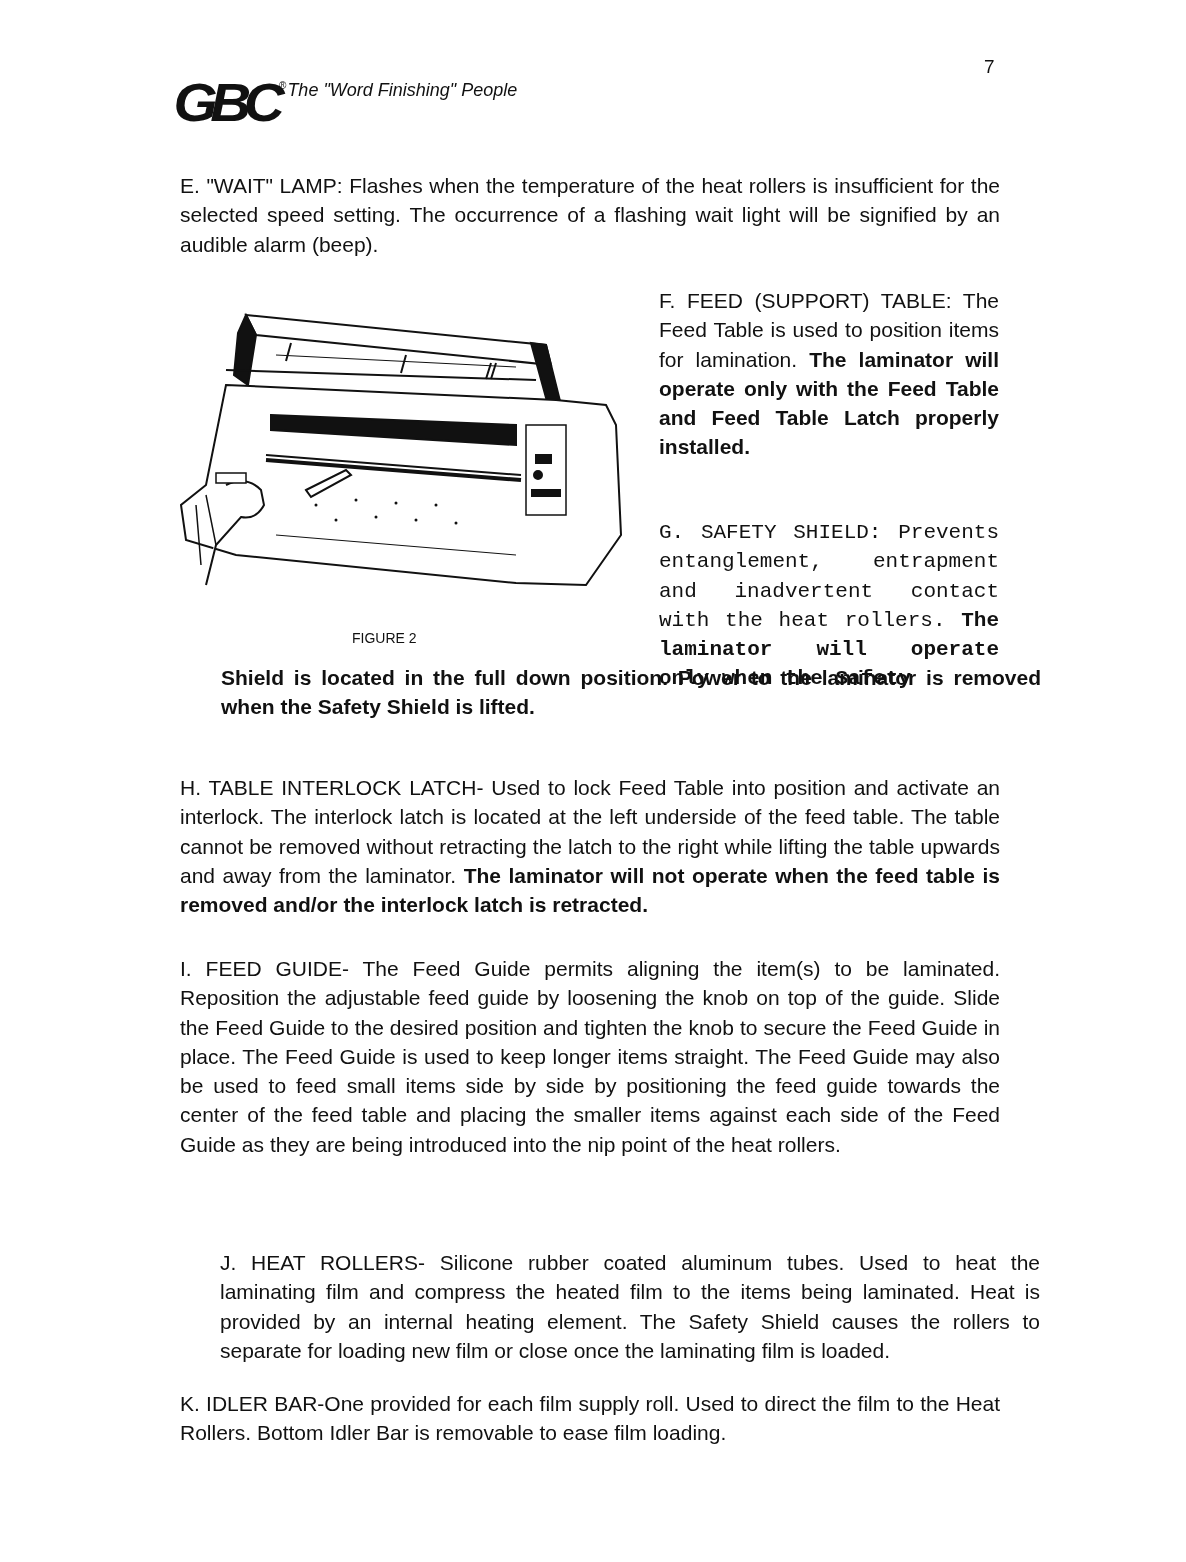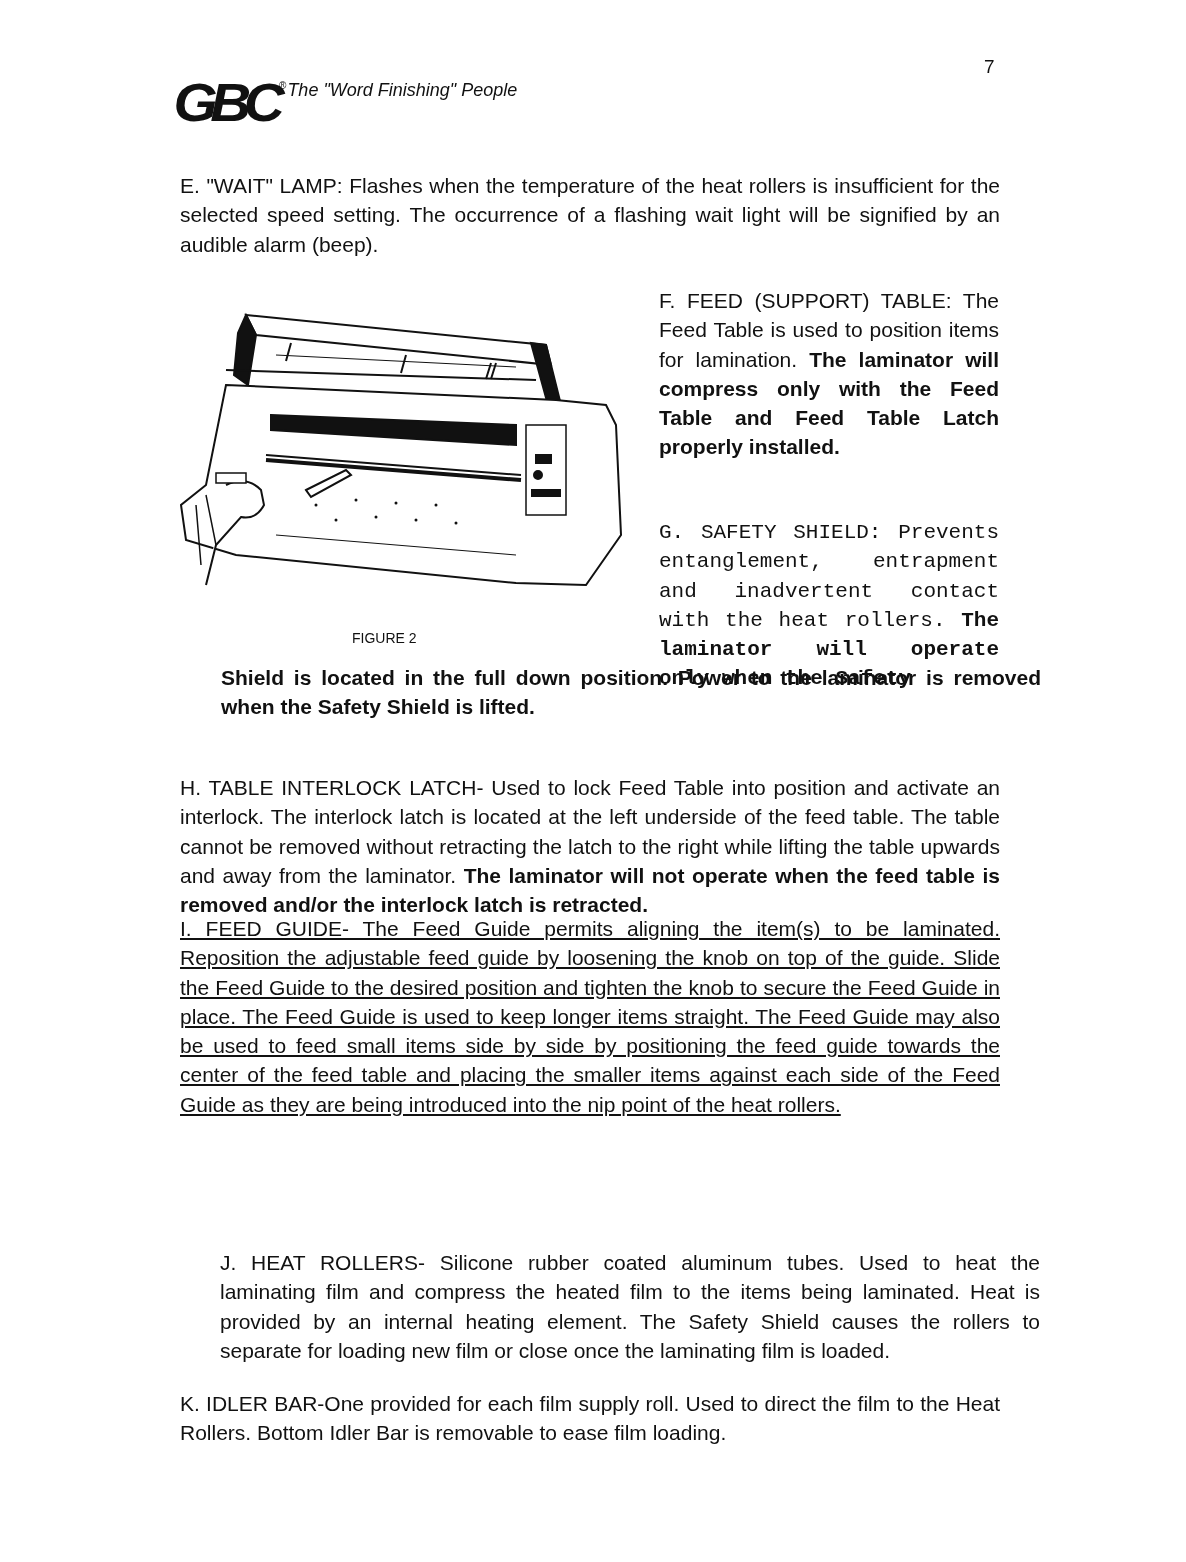--- a/index.html
+++ b/index.html
@@ -16,21 +16,21 @@
   b { font-weight: bold; }
   .blk { position: absolute; left: 180px; width: 820px; }
   .sec-e { top: 171px; }
   .figure { position: absolute; left: 176px; top: 305px; width: 450px; height: 285px; }
   .figure-caption { position: absolute; left: 352px; top: 630px; font-size: 14px; text-align: center; }
   .right-col { position: absolute; left: 659px; width: 340px; }
   .sec-f { top: 286px; }
   .sec-g { top: 518px; font-family: Liberation Mono, monospace; }
   .sec-g-cont { top: 663px; margin-left: 41px; }
   .sec-h { top: 773px; }
-  .sec-i { top: 914px; text-decoration: underline; }
+  .sec-i { top: 954px; }
   .sec-j { top: 1248px; margin-left: 40px; }
   .sec-k { top: 1389px; }
 </style>
 </head>
 <body>
 
 <div class="page-number">7</div>
 
 <div class="logo">
   <span class="logo-mark">GBC</span>
@@ -78,21 +78,21 @@
     <path d="M130 185 L170 165 L175 170 L135 192 Z" fill="#fff"></path>
 
     <path d="M50 180 Q70 170 85 185 L88 200 Q80 215 65 212 L40 240 L30 280" fill="#fff"></path>
     <path d="M30 190 L40 240 M20 200 L25 260" stroke-width="1.5"></path>
     <rect x="40" y="168" width="30" height="10" fill="#fff" stroke-width="1.5"></rect>
   </svg>
 </div>
 <div class="figure-caption">FIGURE 2</div>
 
 <div class="right-col sec-f">
-  <p><span>F. FEED (SUPPORT) TABLE: The Feed Table is used to position items for lamination. </span><b>The laminator will compress only with the Feed Table and Feed Table Latch properly installed.</b></p>
+  <p><span>F. FEED (SUPPORT) TABLE: The Feed Table is used to position items for lamination. </span><b>The laminator will operate only with the Feed Table and Feed Table Latch properly installed.</b></p>
 </div>
 
 <div class="right-col sec-g">
   <p><span>G. SAFETY SHIELD: Prevents entanglement, entrapment and inadvertent contact with the heat rollers. </span><b>The laminator will operate only when the Safety</b></p>
 </div>
 
 <div class="blk sec-g-cont">
   <p><b>Shield is located in the full down position. Power to the laminator is removed when the Safety Shield is lifted.</b></p>
 </div>
 

